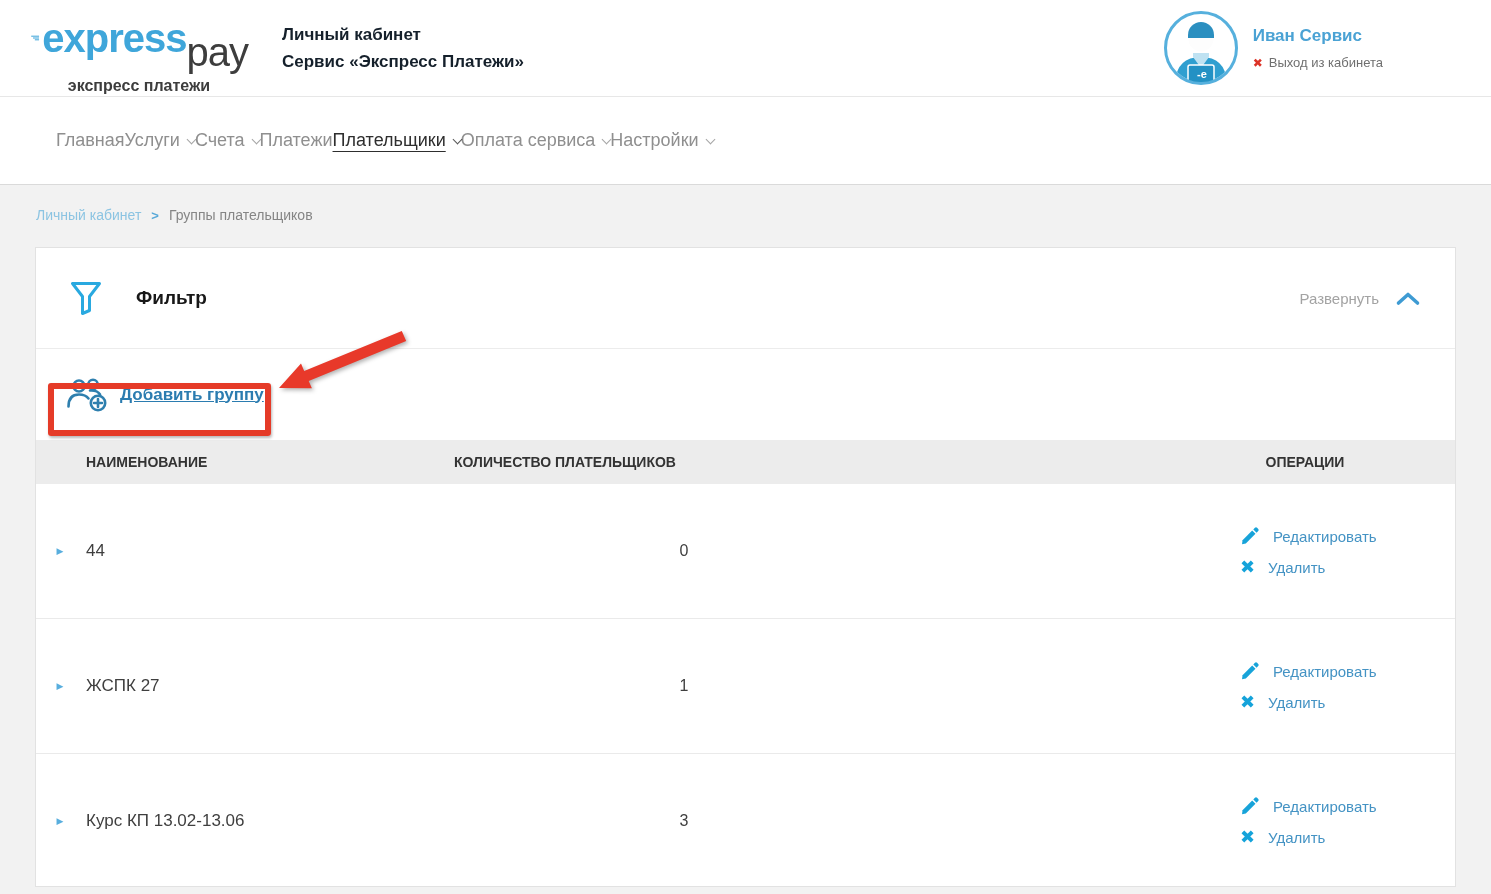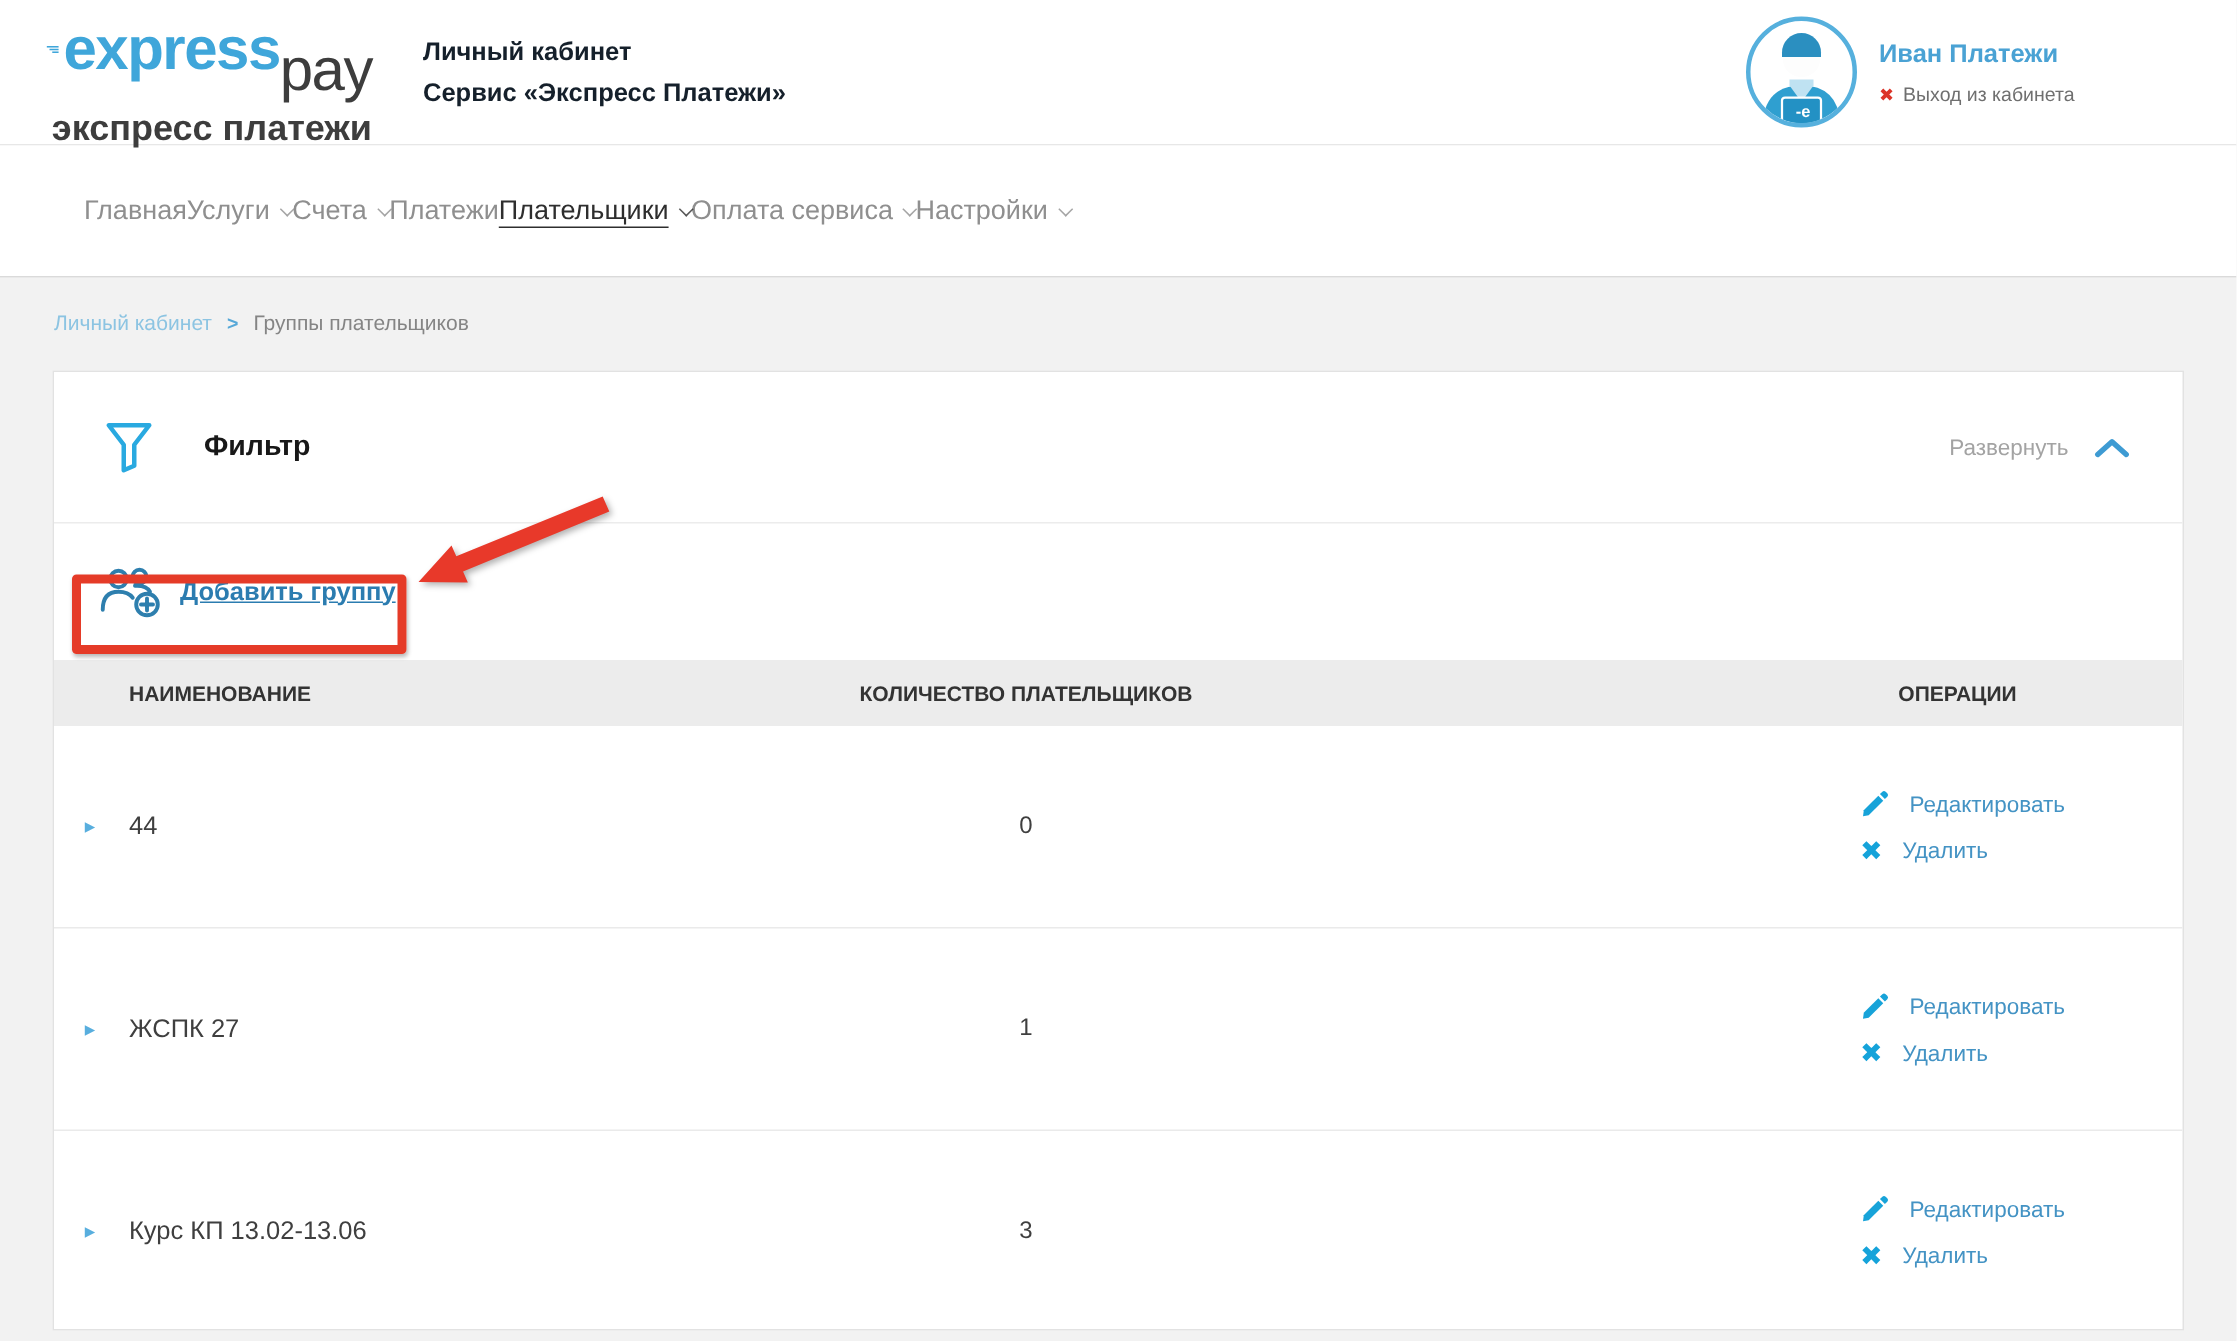--- a/index.html
+++ b/index.html
@@ -9,21 +9,21 @@
     font-family: "Liberation Sans", "DejaVu Sans", sans-serif;
     color: #3f3f3f;
   }
   
   .header { height: 97px; background: #fff; border-bottom: 1px solid #e7e7e7;
             display: flex; align-items: center; }
   .logo { margin-left: 30px; width: 218px; cursor: pointer; }
   .logo-line1 { display: flex; align-items: center; }
   .logo-express { font-size: 40px; font-weight: 700; color: #3fa6da; letter-spacing: -1px; }
   .logo-pay { font-size: 40px; font-weight: 400; color: #3d3d3d; letter-spacing: -1px; margin-top: 28px; }
-  .logo-tagline { font-size: 24px; font-weight: 700; color: #3d3d3d; text-align: right; margin-top: 2px; }
+  .logo-tagline { font-size: 16px; font-weight: 700; color: #3d3d3d; text-align: center; margin-top: 2px; }
   .speedlines { margin-right: 2px; }
   .title-block { margin-left: 34px; font-size: 17px; font-weight: 700; color: #15202b; line-height: 1.6; }
   .provider-block { margin-left: 70px; font-size: 14px; line-height: 1.5; }
   .provider-label { color: #b3b3b3; }
   .provider-name { color: #4d4d4d; }
   .user-block { margin-left: auto; margin-right: 108px; display: flex; align-items: center; gap: 14px; }
   .user-texts { display: flex; flex-direction: column; gap: 9px; }
   .user-name { font-size: 17px; font-weight: 600; color: #4aa2d4; cursor: pointer; }
   .logout { font-size: 13px; color: #6f6f6f; cursor: pointer; display: flex; align-items: center; gap: 6px; }
   .logout-x { color: #dc3327; font-size: 12px; font-weight: 700; }
@@ -57,21 +57,21 @@
   
   .annot-box { position: absolute; left: 12px; top: 135px; width: 223px; height: 53px;
                border: 6px solid #e53b28; border-radius: 3px;
                box-shadow: 1px 2px 3px rgba(0,0,0,.28); pointer-events: none; z-index: 5; }
   .annot-arrow { position: absolute; left: 218px; top: 80px; pointer-events: none; z-index: 6;
                  filter: drop-shadow(2px 2px 2px rgba(0,0,0,.3)); }
   
   .tgrid { display: grid; grid-template-columns: 48px 370px 460px 1fr 300px; align-items: center; }
   .table-head { height: 44px; background: #ececec; font-size: 14px; font-weight: 600; color: #333; }
   .th-name { grid-column: 2; padding-left: 2px; }
-  .th-count { grid-column: 3; text-align: center; }
+  .th-count { grid-column: 3; text-align: left; }
   .th-ops { grid-column: 5; text-align: center; }
   .trow { height: 135px; border-bottom: 1px solid #eaeaea; font-size: 17px; color: #3f3f3f; }
   .tri { grid-column: 1; text-align: center; color: #58aede; font-size: 9px; cursor: pointer; }
   .cell-name { grid-column: 2; padding-left: 2px; }
   .cell-count { grid-column: 3; text-align: center; font-size: 16px; }
   .cell-ops { grid-column: 5; display: flex; flex-direction: column; gap: 12px; padding-left: 85px; }
   .op { display: flex; align-items: center; gap: 13px; font-size: 15px; color: #4493c4; cursor: pointer; }
   .x-icon { color: #15a3da; font-size: 18px; font-weight: 700; line-height: 1; }
 </style>
 </head>
@@ -106,21 +106,21 @@
       <g clip-path="url(#avclip)">
         <path d="M12 76 Q12 47 38 47 Q64 47 64 76 Z" fill="#2f9fd0"></path>
         <path d="M30 47 L38 58 L46 47 L46 43 L30 43 Z" fill="#bfe2f2"></path>
         <circle cx="38" cy="29" r="12.5" fill="#fdfdfd"></circle>
         <path d="M25 25 A13 13 0 0 1 51 25 L51 28 L25 28 Z" fill="#2b8fc0"></path>
         <rect x="25" y="55" width="26" height="18" rx="2" fill="#2391c4" stroke="#ffffff" stroke-width="1.5"></rect>
         <text x="39" y="68" font-size="11" fill="#ffffff" text-anchor="middle" font-weight="bold">-e</text>
       </g>
     </svg>
     <div class="user-texts">
-      <div class="user-name">Иван Платежи</div>
+      <div class="user-name">Иван Сервис</div>
       <div class="logout">
         <span class="logout-x">✖</span>
         <span>Выход из кабинета</span>
       </div>
     </div>
   </div>
 </div>
 
 <div class="nav">
   <div class="nav-item">

